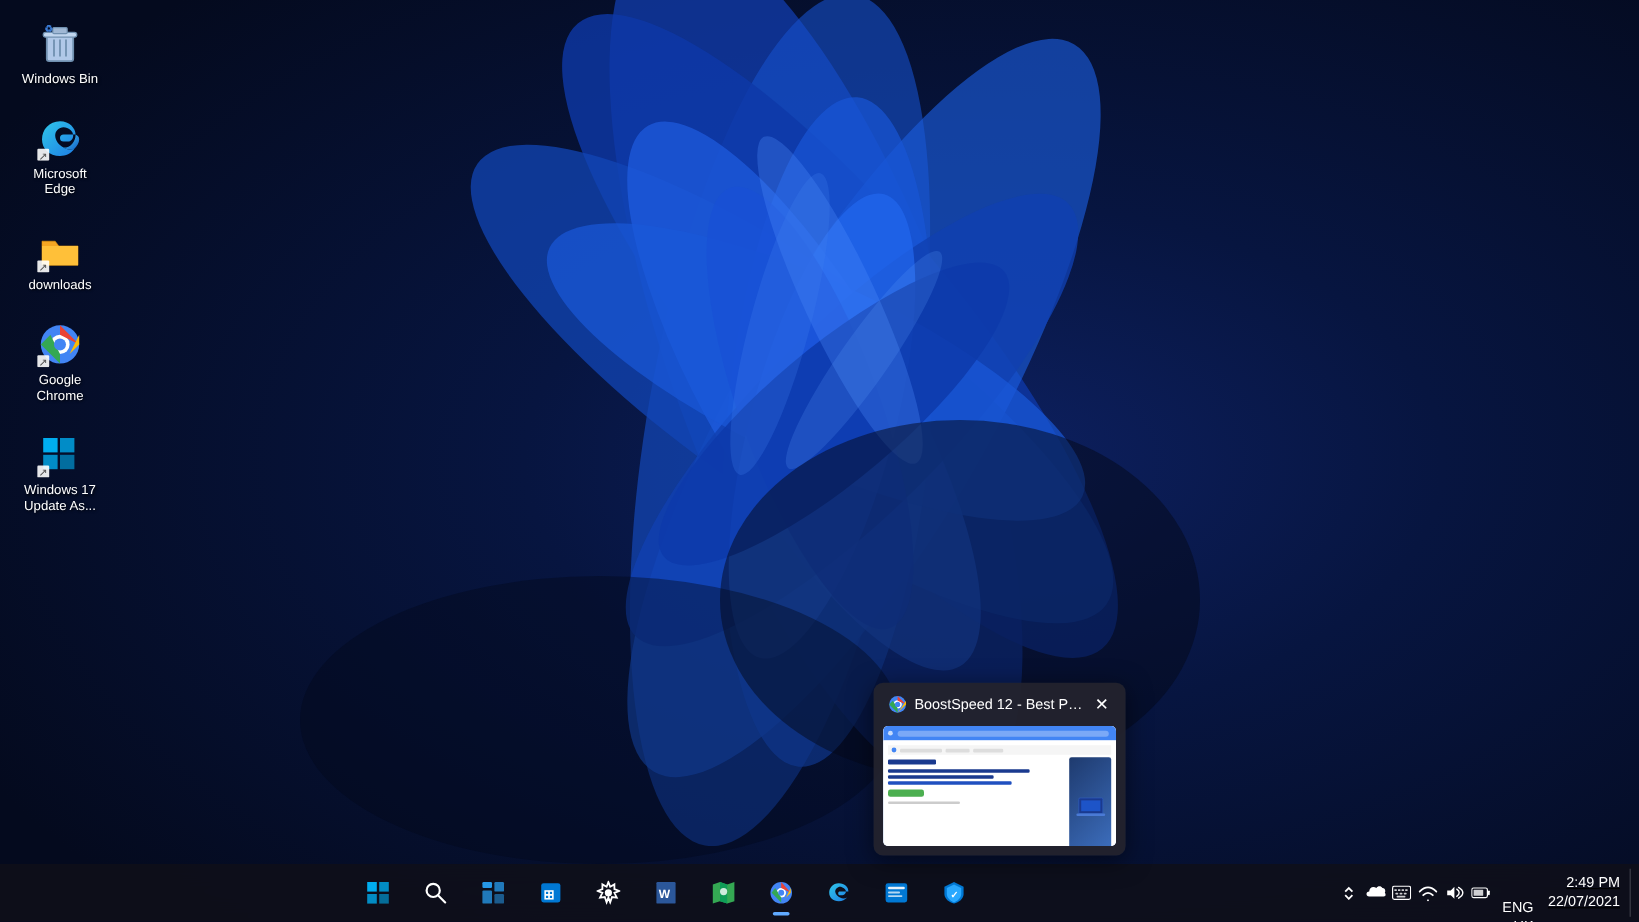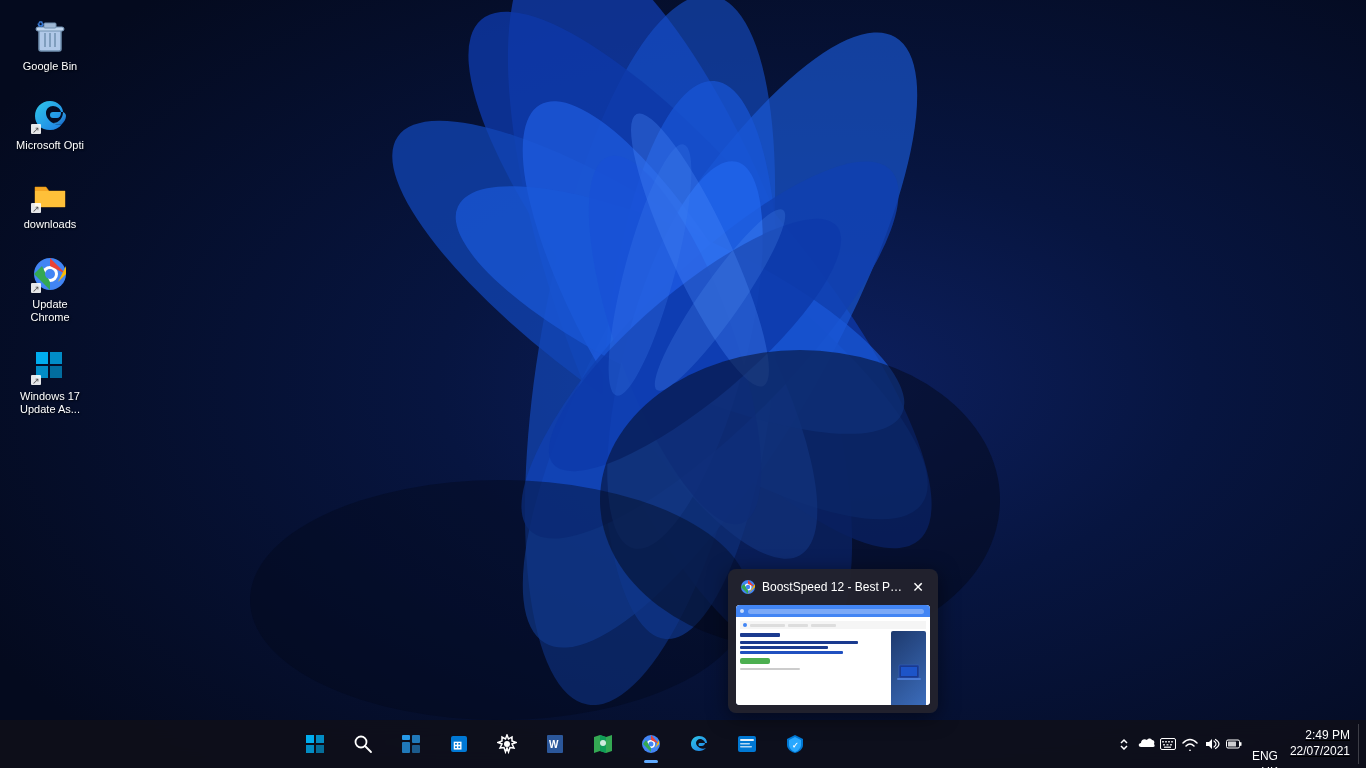--- a/index.html
+++ b/index.html
@@ -335,21 +335,21 @@
           <rect x="8" y="12" width="22" height="22" rx="2" fill="#b0c8e8" stroke="#7090b0" stroke-width="1.5"></rect>
           <rect x="5" y="10" width="28" height="4" rx="2" fill="#c0d5ee" stroke="#7090b0" stroke-width="1"></rect>
           <rect x="13" y="6" width="12" height="5" rx="1" fill="#a0b8d5" stroke="#7090b0" stroke-width="1"></rect>
           <line x1="14" y1="16" x2="14" y2="30" stroke="#7090b0" stroke-width="1.5"></line>
           <line x1="19" y1="16" x2="19" y2="30" stroke="#7090b0" stroke-width="1.5"></line>
           <line x1="24" y1="16" x2="24" y2="30" stroke="#7090b0" stroke-width="1.5"></line>
 
           <text x="6" y="10" font-size="8" fill="#3a7bd5" font-weight="bold">♻</text>
         </svg>
       </div>
-      <span class="icon-label">Google Bin</span>
+      <span class="icon-label">Windows Bin</span>
     </div>
 
     <div class="desktop-icon">
       <div class="icon-img">
         <svg width="38" height="38" viewBox="0 0 38 38" xmlns="http://www.w3.org/2000/svg">
           <defs>
             <linearGradient id="edgeGrad1" x1="0%" y1="0%" x2="100%" y2="100%">
               <stop offset="0%" stop-color="#2fc6e8"></stop>
               <stop offset="100%" stop-color="#1e7ee6"></stop>
             </linearGradient>
@@ -358,21 +358,21 @@
               <stop offset="100%" stop-color="#0f5fc8"></stop>
             </linearGradient>
           </defs>
           <path d="M19 5 C10 5 4 12 4 20 C4 28 10 34 19 34 C24 34 28 32 31 28 C28 29 25 29 22 27 C18 25 15 21 15 17 C15 13 18 10 22 10 C26 10 30 13 30 17 C30 20 28 22 26 22 L22 22 C20 22 19 21 19 19 C19 17 20 16 22 16 L32 16 C32 11 27 5 19 5 Z" fill="url(#edgeGrad1)"></path>
           <path d="M32 16 C32 22 28 27 22 27 C25 29 28 29 31 28 C33 26 35 23 35 20 C35 18 34 17 32 16 Z" fill="url(#edgeGrad2)"></path>
 
           <rect x="0" y="28" width="10" height="10" rx="1" fill="white" opacity="0.9"></rect>
           <text x="1" y="37" font-size="9" fill="#555">↗</text>
         </svg>
       </div>
-      <span class="icon-label">Microsoft Opti</span>
+      <span class="icon-label">Microsoft Edge</span>
     </div>
 
     <div class="desktop-icon">
       <div class="icon-img">
         <svg width="38" height="38" viewBox="0 0 38 38" xmlns="http://www.w3.org/2000/svg">
           <path d="M4 12 L4 32 L34 32 L34 16 L18 16 L15 12 Z" fill="#f5a623" stroke="#e8950a" stroke-width="0.5"></path>
           <path d="M4 16 L34 16 L34 32 L4 32 Z" fill="#ffc039"></path>
 
           <rect x="0" y="28" width="10" height="10" rx="1" fill="white" opacity="0.9"></rect>
           <text x="1" y="37" font-size="9" fill="#555">↗</text>
@@ -388,21 +388,21 @@
           <circle cx="19" cy="19" r="8" fill="white"></circle>
           <path d="M19 3 L35 19 L19 11 Z" fill="#ea4335"></path>
           <path d="M3 19 L19 35 L19 27 L11 11 Z" fill="#34a853"></path>
           <path d="M35 19 L19 35 L27 27 L35 11 Z" fill="#fbbc05"></path>
           <circle cx="19" cy="19" r="5" fill="#4285f4"></circle>
 
           <rect x="0" y="28" width="10" height="10" rx="1" fill="white" opacity="0.9"></rect>
           <text x="1" y="37" font-size="9" fill="#555">↗</text>
         </svg>
       </div>
-      <span class="icon-label">Update Chrome</span>
+      <span class="icon-label">Google Chrome</span>
     </div>
 
     <div class="desktop-icon">
       <div class="icon-img">
         <svg width="38" height="38" viewBox="0 0 38 38" xmlns="http://www.w3.org/2000/svg">
 
           <rect x="5" y="5" width="12" height="12" fill="#00adef"></rect>
           <rect x="19" y="5" width="12" height="12" fill="#00adef" opacity="0.8"></rect>
           <rect x="5" y="19" width="12" height="12" fill="#00adef" opacity="0.8"></rect>
           <rect x="19" y="19" width="12" height="12" fill="#00adef" opacity="0.6"></rect>

